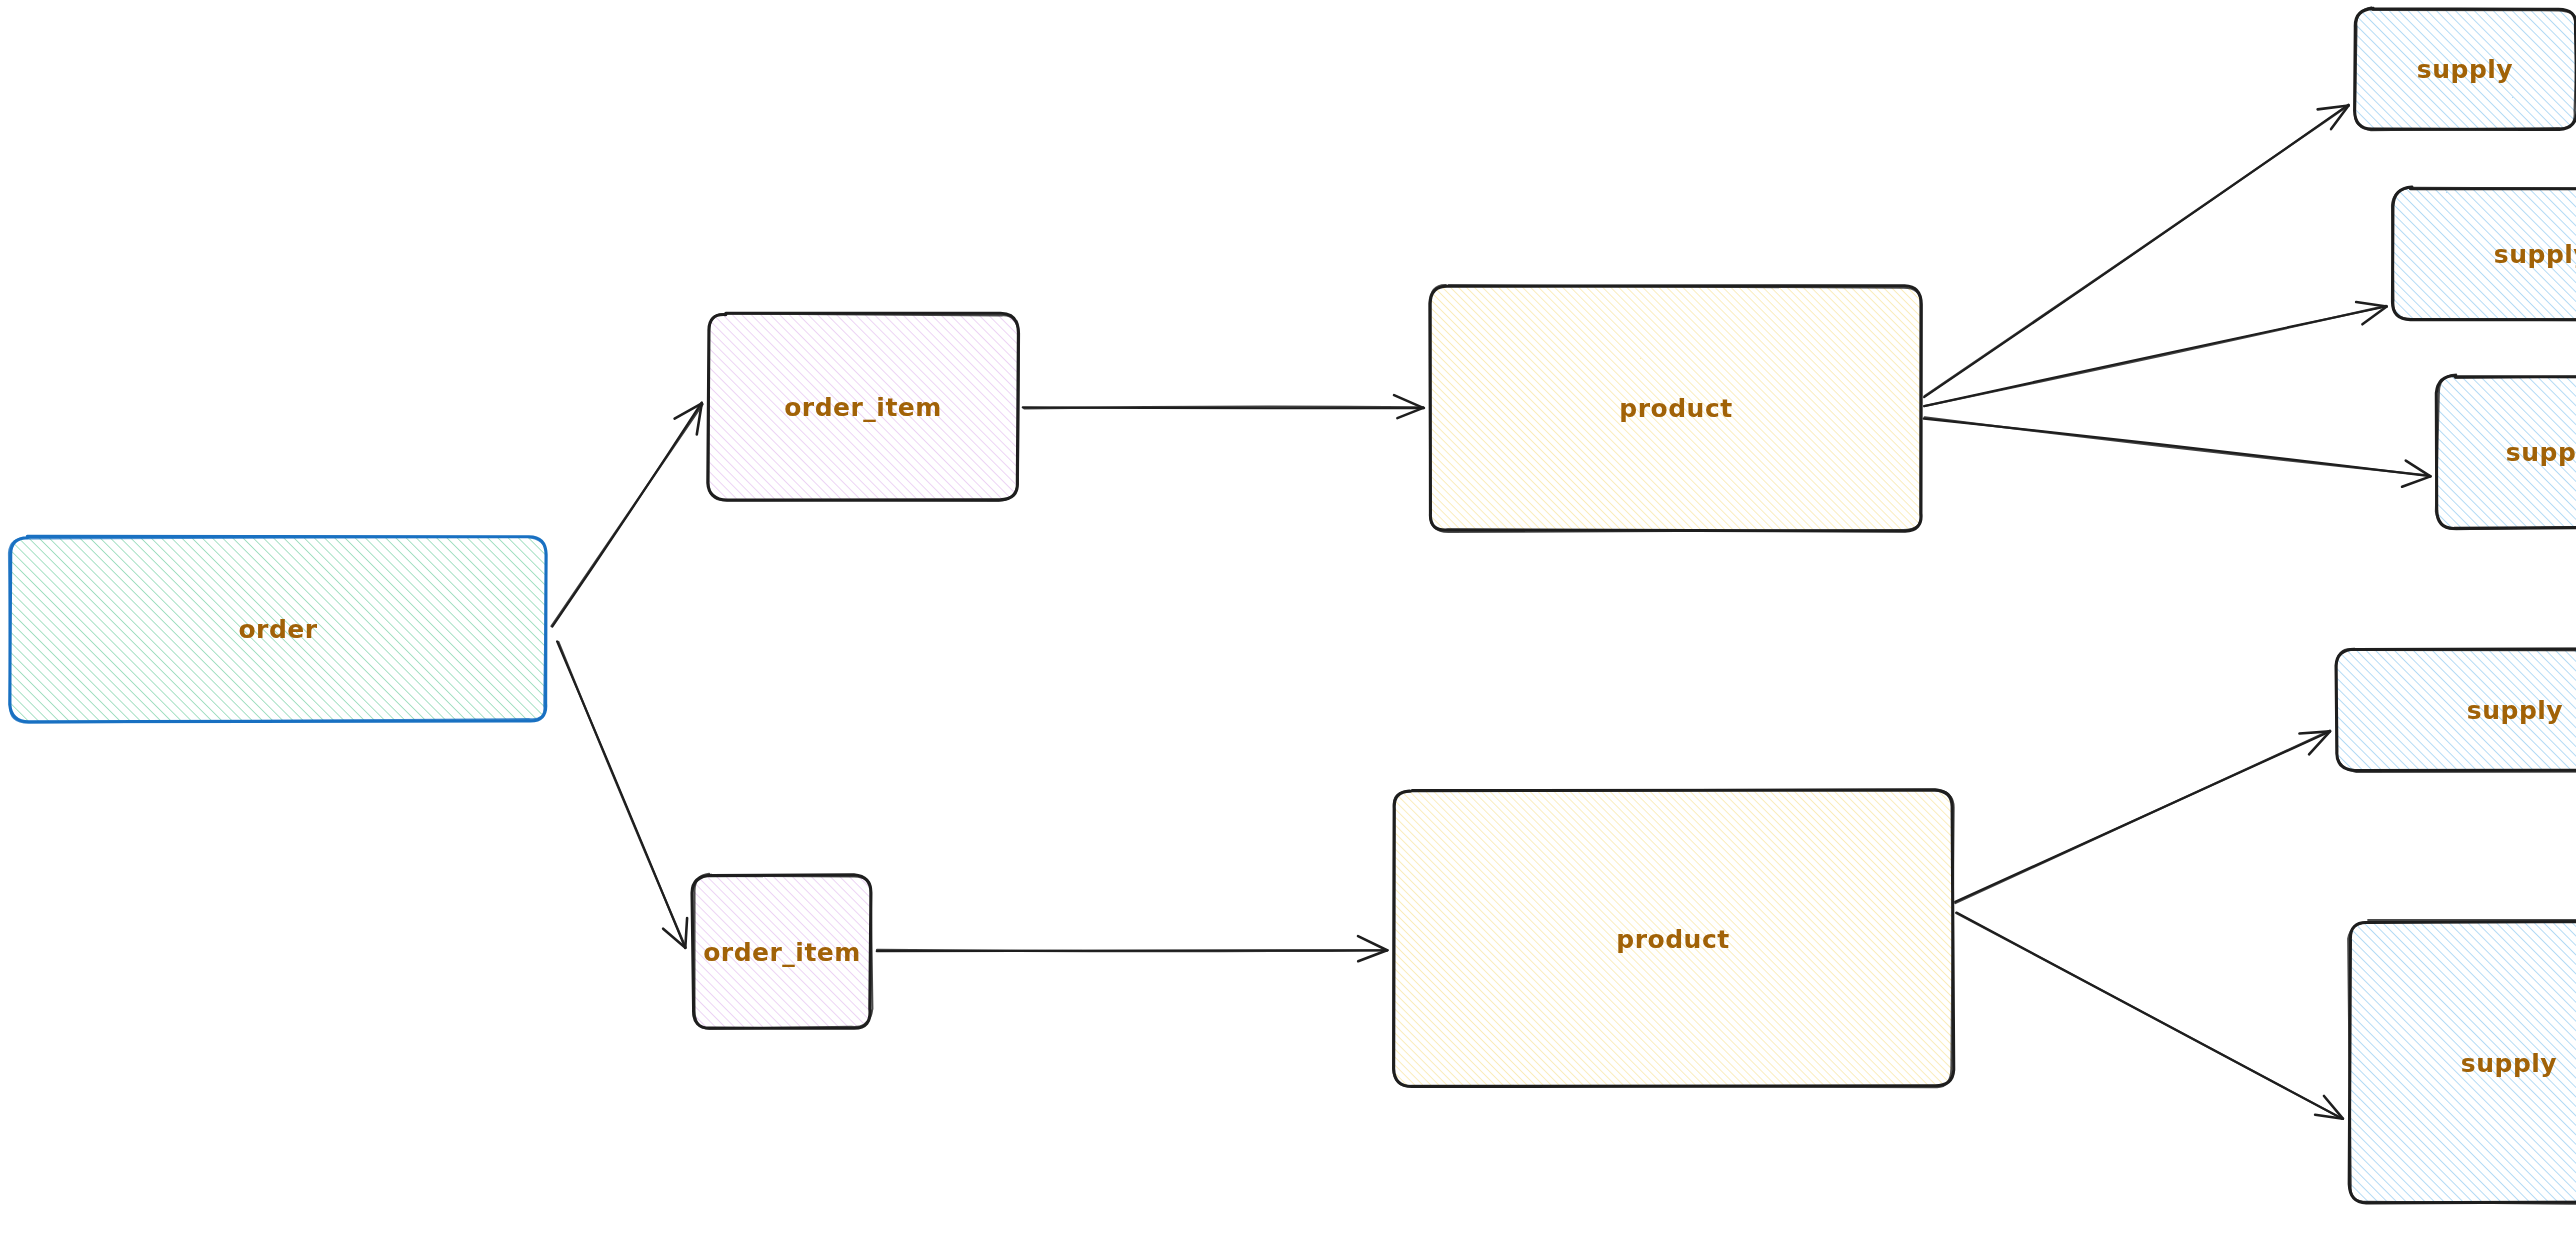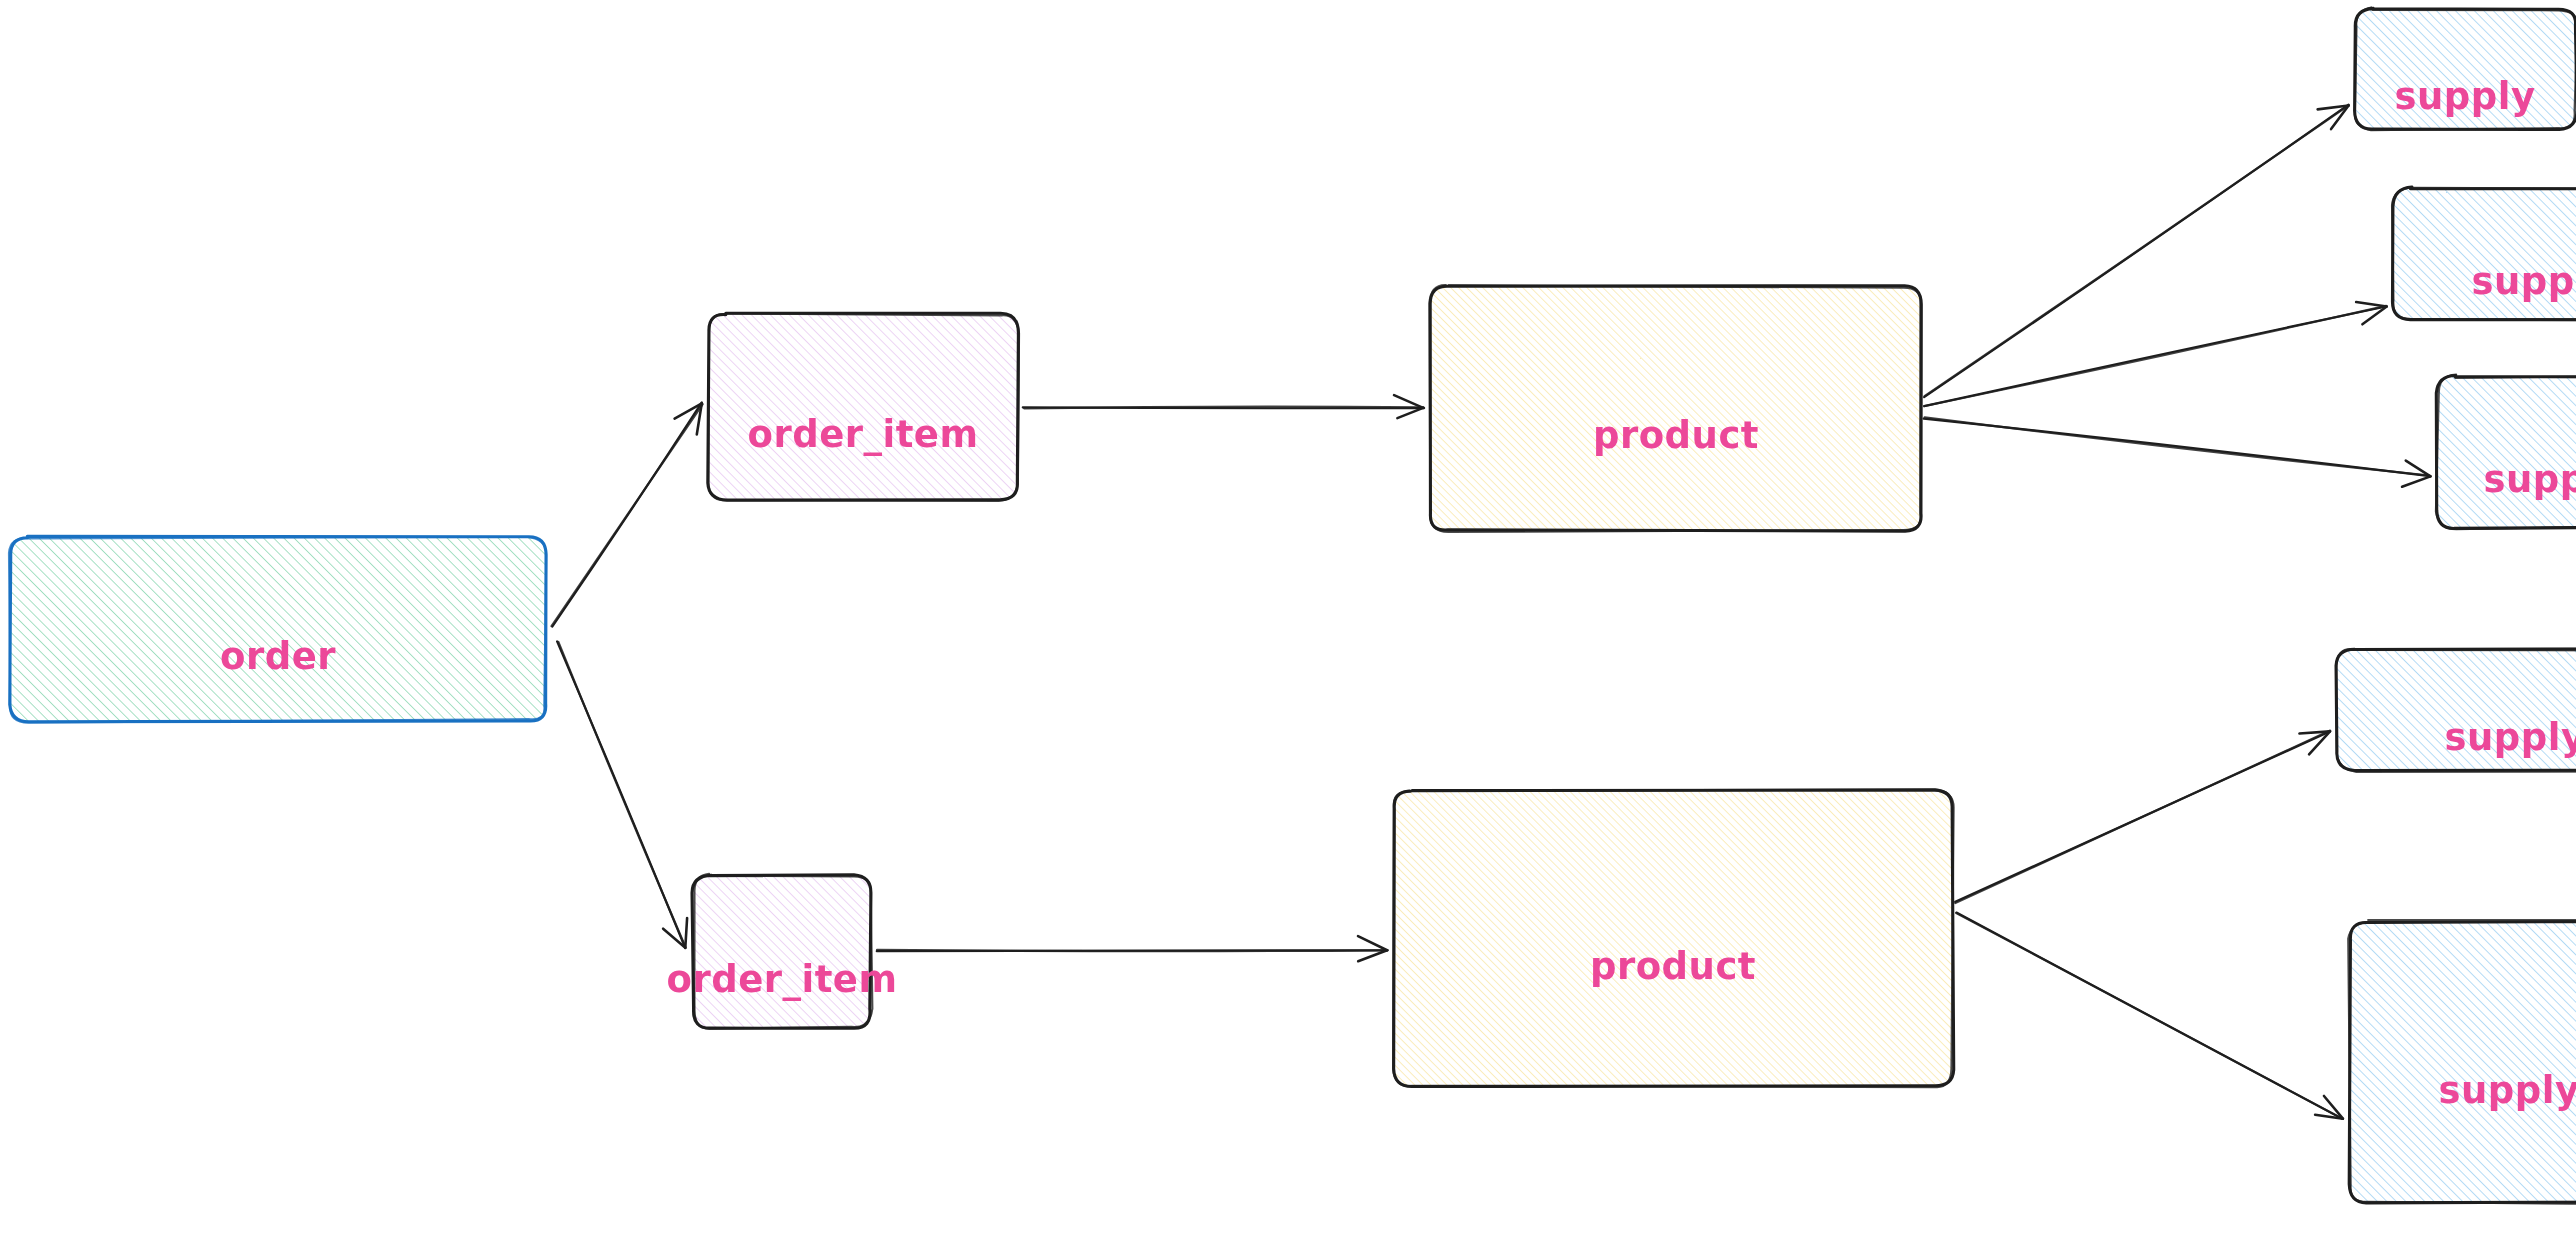--- a/index.html
+++ b/index.html
@@ -20,27 +20,26 @@
   #diagram-svg {
     position: absolute;
     left: 0; top: 0;
     width: 2700px;
     height: 1233px;
   }
   .node-label {
     position: absolute;
     transform: translate(-50%, -50%);
     font-family: "DejaVu Sans", sans-serif;
-    font-size: 37px;
+    font-size: 25px;
     font-weight: 600;
-    color: #ec4899;
+    color: #a16207;
     white-space: nowrap;
     letter-spacing: 0.5px;
     pointer-events: none;
-    margin-top: 27px;
   }
 </style>
 </head>
 <body>
 
 <div id="canvas-root">
 
   <svg id="diagram-svg" viewBox="0 0 5240 2394" preserveAspectRatio="none">
     <defs>
 

